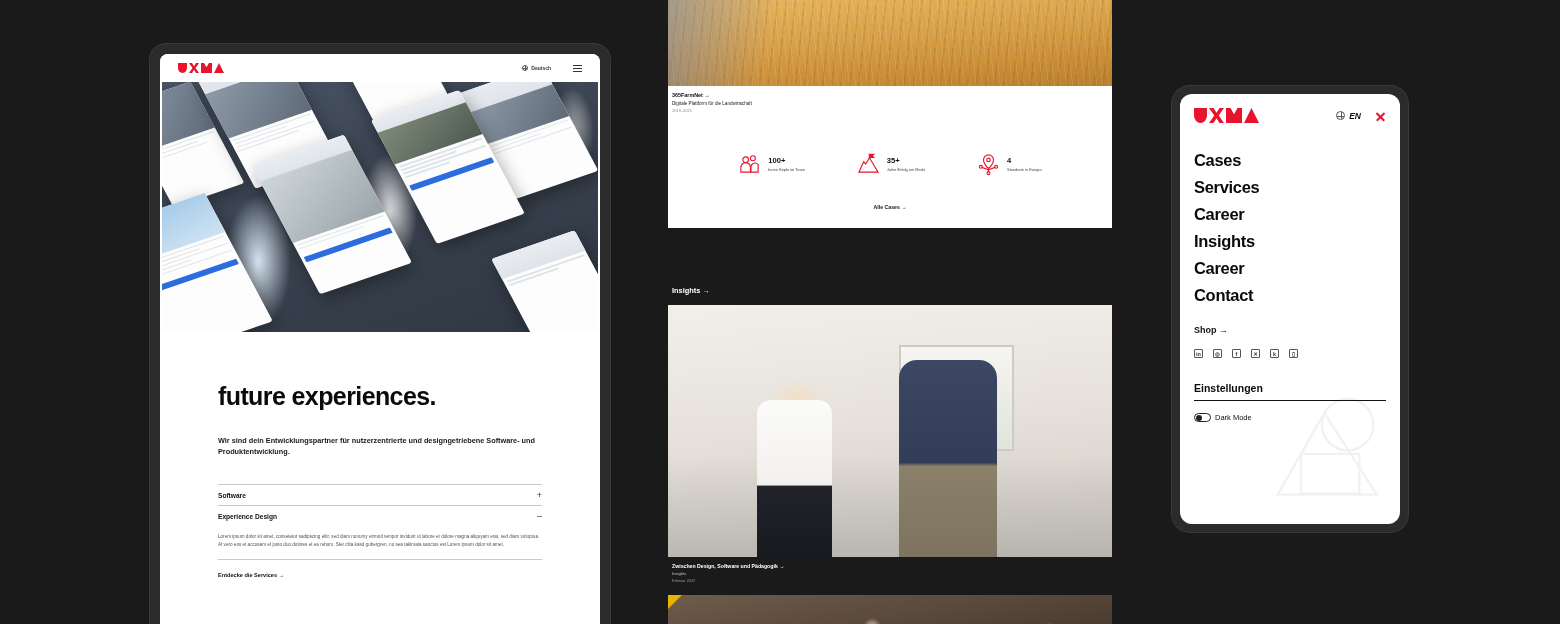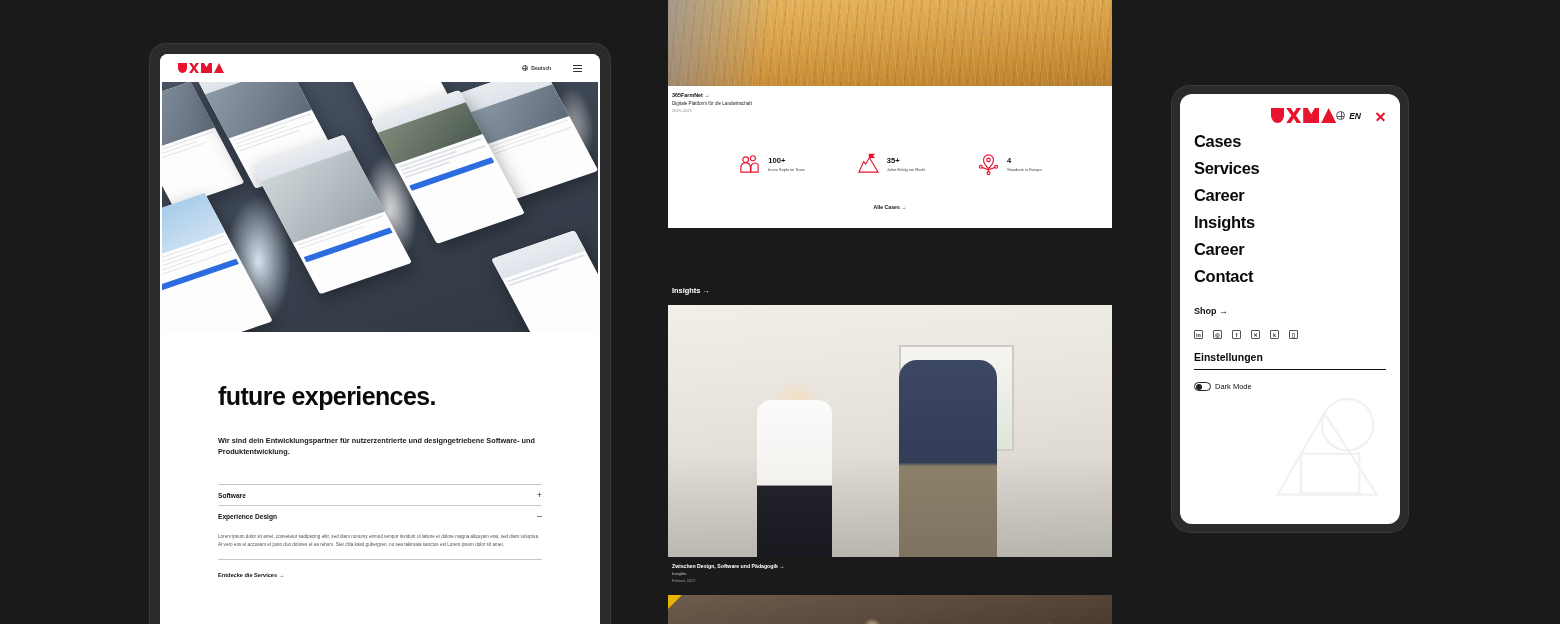--- a/index.html
+++ b/index.html
@@ -143,36 +143,36 @@
 
   
   .phone {
     position: absolute; left: 1172px; top: 86px;
     width: 236px; height: 446px;
     background: #2b2b2b; border-radius: 18px; padding: 8px;
     box-shadow: 0 0 0 1px #3a3a3a;
   }
   .phone-screen { width: 100%; height: 100%; background: #fff; border-radius: 12px;
     overflow: hidden; position: relative; padding: 14px 14px 0 14px; }
-  .ph-top { display: flex; align-items: center; justify-content: flex-end; font-style: italic; }
+  .ph-top { display: flex; align-items: center; justify-content: space-between; font-style: italic; }
   .ph-top-right { display: flex; align-items: center; gap: 14px; }
   .ph-lang { display: flex; align-items: center; gap: 4px; font-size: 8.5px; font-weight: 600; color: #111; }
   .globe.lg { width: 9px; height: 9px; border-width: 1px; }
   .close-x { position: relative; width: 11px; height: 11px; }
   .close-x i { position:absolute; top:50%; left:0; width:100%; height:1.6px; background:#e8142d; }
   .close-x i:first-child { transform: rotate(45deg); }
   .close-x i:last-child { transform: rotate(-45deg); }
-  .nav { margin-top: 9px; }
+  .nav { margin-top: 28px; }
   .nav a { display:block; font-size: 16.5px; font-weight: 800; color: #0a0a0a;
     letter-spacing: -0.3px; margin-bottom: 8px; text-decoration:none; }
   .shop { margin-top: 20px; font-size: 9px; font-weight: 800; color: #111; }
   .socials { display: flex; gap: 10px; margin-top: 14px; }
   .soc { width: 9px; height: 9px; border: 1px solid #555; border-radius: 1px;
     display:flex; align-items:center; justify-content:center; font-size:5.5px; color:#333; font-weight:700; }
-  .settings { margin-top: 12px; }
+  .settings { margin-top: 24px; }
   .settings-h { font-size: 10.5px; font-weight: 800; color: #0a0a0a; }
   .settings-rule { border-bottom: 1px solid #111; margin-top: 6px; }
   .dm-row { display:flex; align-items:flex-start; gap: 4px; margin-top: 12px; }
   .toggle { width: 17px; height: 9px; border: 1px solid #222; border-radius: 5px;
     position: relative; background:#fff; }
   .toggle i { position:absolute; left: 1px; top: 1px; width: 6px; height: 6px;
     border-radius: 50%; background: #222; }
   .dm-lbl { font-size: 7.5px; color: #111; }
   .ph-ghost { position:absolute; right: -6px; bottom: 16px; width: 140px; height: 120px;
     opacity: .05; }

